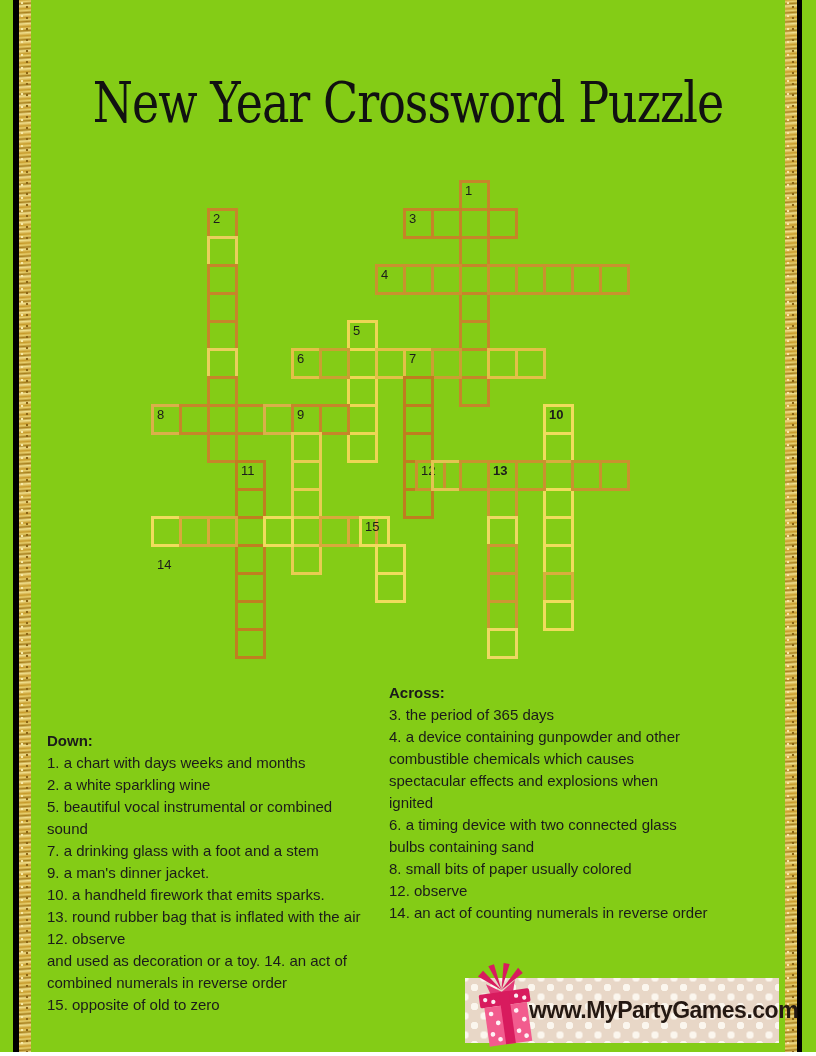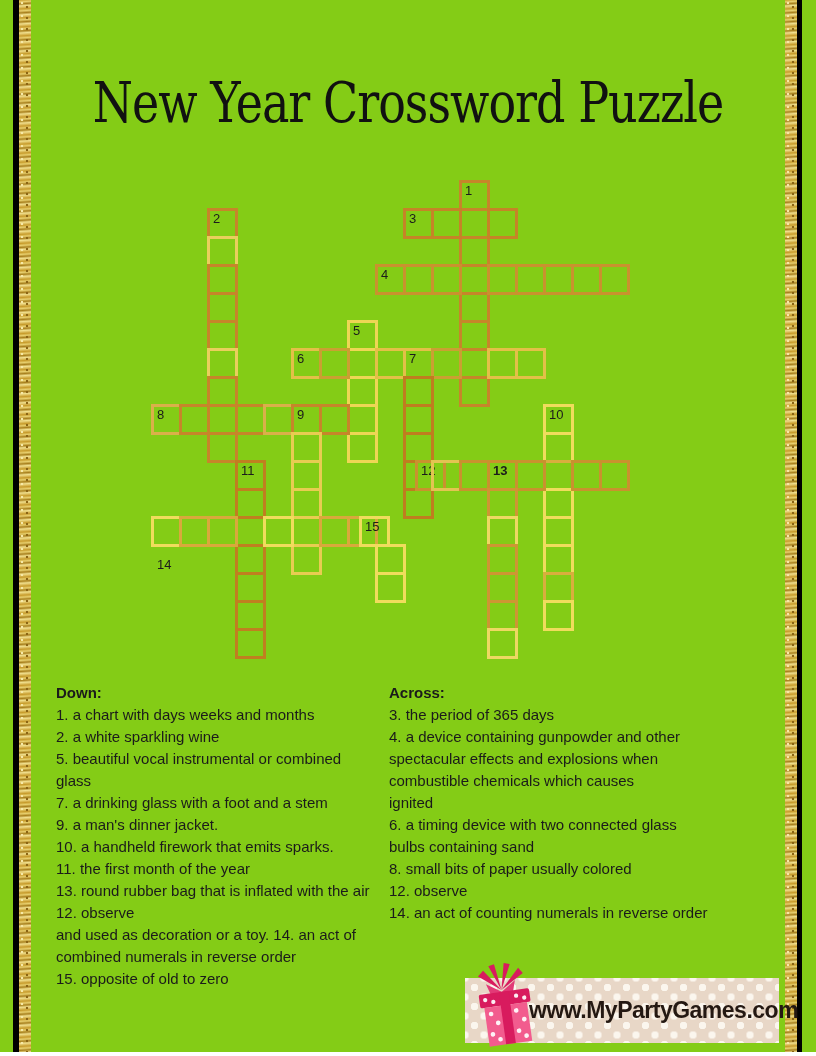--- a/index.html
+++ b/index.html
@@ -43,21 +43,21 @@
     box-sizing:border-box;background:transparent;
   }
   .cellnum{
     position:absolute;top:0px;left:3px;
     font-size:13px;line-height:15px;color:#1c1c1c;
     font-family:"Liberation Sans",sans-serif;
   }
 
   
   .clue-col{position:absolute;top:682px;}
-  .clue-col.down{left:56px;}
+  .clue-col.down{left:47px;margin-top:48px;}
   .clue-col.across{left:389px;}
   .clue-line{
     height:22px;line-height:22px;font-size:15px;color:#1b1b1b;
     white-space:nowrap;
   }
   .clue-heading{font-weight:bold;}
 
   
   .banner{
     position:absolute;left:465px;top:978px;width:314px;height:65px;
@@ -157,21 +157,21 @@
       <div class="cell" style="left: 140px; top: 224px; border-color: rgb(198, 134, 42);">
         <span class="cellnum" style="color: rgb(28, 28, 28);">9</span>
       </div>
       <div class="cell" style="left: 168px; top: 224px; border-color: rgb(198, 134, 42);"></div>
       <div class="cell" style="left: 140px; top: 252px; border-color: rgb(232, 204, 82);"></div>
       <div class="cell" style="left: 140px; top: 280px; border-color: rgb(232, 204, 82);"></div>
       <div class="cell" style="left: 140px; top: 308px; border-color: rgb(232, 204, 82);"></div>
       <div class="cell" style="left: 140px; top: 336px; border-color: rgb(232, 204, 82);"></div>
       <div class="cell" style="left: 140px; top: 364px; border-color: rgb(232, 204, 82);"></div>
       <div class="cell" style="left: 392px; top: 224px; border-color: rgb(240, 220, 93);">
-        <span class="cellnum" style="color: rgb(28, 28, 28);">10</span>
+        <span class="cellnum" style="color: rgb(28, 28, 28); font-weight: bold;">10</span>
       </div>
       <div class="cell" style="left: 392px; top: 252px; border-color: rgb(240, 220, 93);"></div>
       <div class="cell" style="left: 392px; top: 280px; border-color: rgb(216, 174, 62);"></div>
       <div class="cell" style="left: 392px; top: 308px; border-color: rgb(240, 220, 93);"></div>
       <div class="cell" style="left: 392px; top: 336px; border-color: rgb(240, 220, 93);"></div>
       <div class="cell" style="left: 392px; top: 364px; border-color: rgb(240, 220, 93);"></div>
       <div class="cell" style="left: 392px; top: 392px; border-color: rgb(216, 174, 62);"></div>
       <div class="cell" style="left: 392px; top: 420px; border-color: rgb(240, 220, 93);"></div>
       <div class="cell" style="left: 84px; top: 280px; border-color: rgb(192, 127, 32);">
         <span class="cellnum" style="color: rgb(28, 28, 28);">11</span>
@@ -213,40 +213,39 @@
       <div class="cell" style="left: 224px; top: 364px; border-color: rgb(240, 220, 93);"></div>
       <div class="cell" style="left: 224px; top: 392px; border-color: rgb(240, 220, 93);"></div>
     </div>
 
   <div class="clue-col down">
     <div class="clue-line clue-heading">Down:</div>
     <div>
         <div class="clue-line">1. a chart with days weeks and months</div>
         <div class="clue-line">2. a white sparkling wine</div>
         <div class="clue-line">5. beautiful vocal instrumental or combined</div>
-        <div class="clue-line">glass</div>
+        <div class="clue-line">sound</div>
         <div class="clue-line">7. a drinking glass with a foot and a stem</div>
         <div class="clue-line">9. a man's dinner jacket.</div>
         <div class="clue-line">10. a handheld firework that emits sparks.</div>
-        <div class="clue-line">11. the first month of the year</div>
         <div class="clue-line">13. round rubber bag that is inflated with the air</div>
         <div class="clue-line">12. observe</div>
         <div class="clue-line">and used as decoration or a toy. 14. an act of</div>
         <div class="clue-line">combined numerals in reverse order</div>
         <div class="clue-line">15. opposite of old to zero</div>
       </div>
   </div>
 
   <div class="clue-col across">
     <div class="clue-line clue-heading">Across:</div>
     <div>
         <div class="clue-line">3. the period of 365 days</div>
         <div class="clue-line">4. a device containing gunpowder and other</div>
+        <div class="clue-line">combustible chemicals which causes</div>
         <div class="clue-line">spectacular effects and explosions when</div>
-        <div class="clue-line">combustible chemicals which causes</div>
         <div class="clue-line">ignited</div>
         <div class="clue-line">6. a timing device with two connected glass</div>
         <div class="clue-line">bulbs containing sand</div>
         <div class="clue-line">8. small bits of paper usually colored</div>
         <div class="clue-line">12. observe</div>
         <div class="clue-line">14. an act of counting numerals in reverse order</div>
       </div>
   </div>
 
   <div class="banner">

